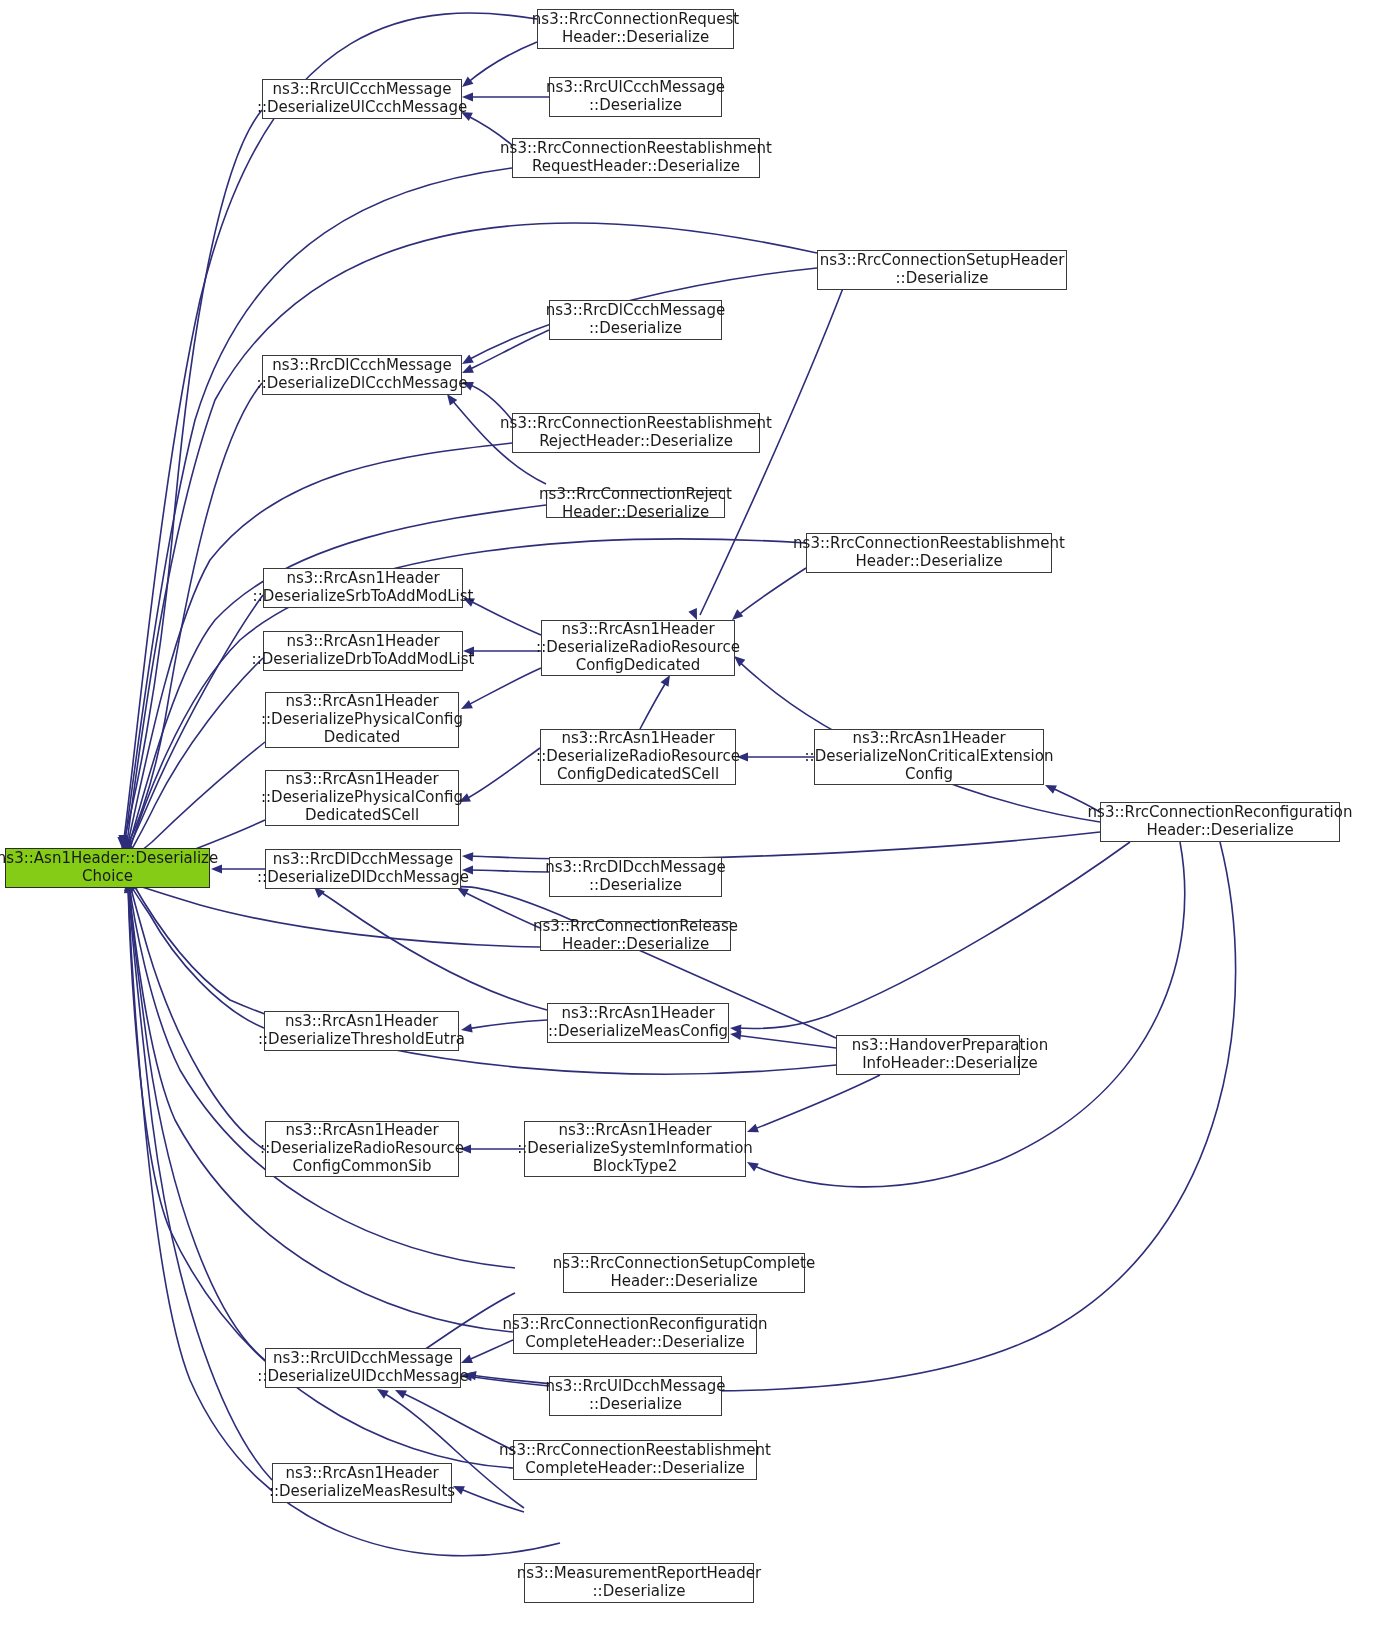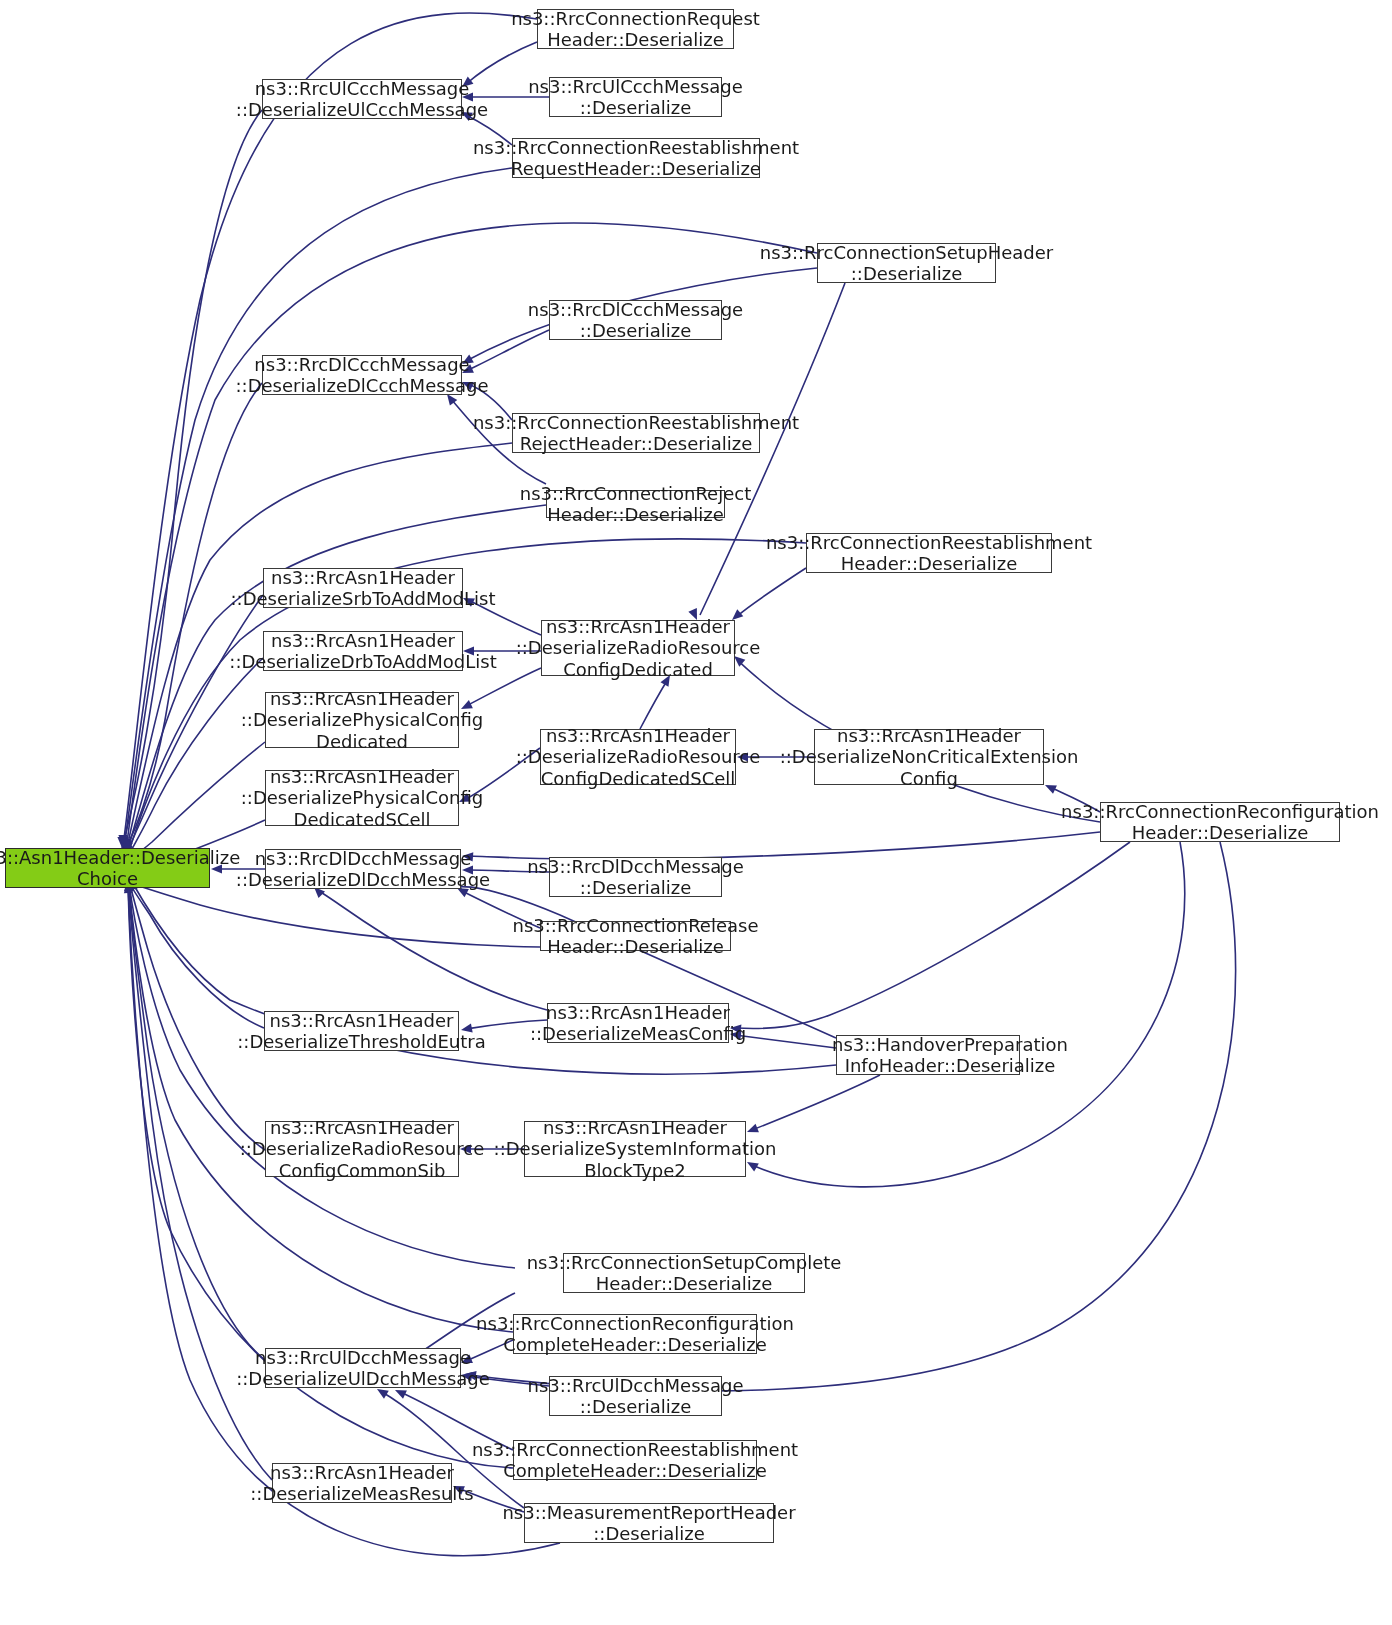--- a/index.html
+++ b/index.html
@@ -3,21 +3,21 @@
 <meta charset="utf-8">
 <style>
   html,body{margin:0;padding:0;background:#ffffff;}
   body{font-family:"DejaVu Sans","Liberation Sans",sans-serif;}
   #graph-root{position:relative;width:1392px;height:1625px;background:#fff;overflow:hidden;}
   svg.graph{position:absolute;left:0;top:0;width:1392px;height:1625px;}
   .edge{fill:none;stroke:#2d2d7a;stroke-width:1.6;}
   .arrowfill{fill:#2d2d7a;stroke:none;}
   .nodebox{position:absolute;box-sizing:border-box;border:1.2px solid #3a3a3a;background:#ffffff;
            display:flex;align-items:center;justify-content:center;text-align:center;
-           font-size:18px;line-height:1.18;color:#1a1a1a;white-space:pre-line;
+           font-size:15px;line-height:1.18;color:#1a1a1a;white-space:pre-line;
            font-family:"DejaVu Sans","Liberation Sans",sans-serif;}
   .nodebox.current{background:#84cc16;border-color:#2b2b2b;}
 </style>
 </head>
 <body>
 
 <div id="graph-root">
   <svg class="graph" id="edge-layer" viewBox="0 0 1392 1625">
       <path d="M537,19 C420,0 270,10 200,300 C160,480 135,760 123,846" class="edge"></path>
       <polygon points="123,846 118.4,835 127.6,835" class="arrowfill"></polygon>
@@ -140,21 +140,21 @@
       <div class="nodebox current" style="left: 5px; top: 848px; width: 205px; height: 40px;">ns3::Asn1Header::Deserialize
 Choice</div>
       <div class="nodebox" style="left: 537px; top: 9px; width: 197px; height: 40px;">ns3::RrcConnectionRequest
 Header::Deserialize</div>
       <div class="nodebox" style="left: 262px; top: 79px; width: 200px; height: 40px;">ns3::RrcUlCcchMessage
 ::DeserializeUlCcchMessage</div>
       <div class="nodebox" style="left: 549px; top: 77px; width: 173px; height: 40px;">ns3::RrcUlCcchMessage
 ::Deserialize</div>
       <div class="nodebox" style="left: 512px; top: 138px; width: 248px; height: 40px;">ns3::RrcConnectionReestablishment
 RequestHeader::Deserialize</div>
-      <div class="nodebox" style="left: 817px; top: 243px; width: 179px; height: 40px;">ns3::RrcConnectionSetupHeader
+      <div class="nodebox" style="left: 817px; top: 250px; width: 250px; height: 40px;">ns3::RrcConnectionSetupHeader
 ::Deserialize</div>
       <div class="nodebox" style="left: 549px; top: 300px; width: 173px; height: 40px;">ns3::RrcDlCcchMessage
 ::Deserialize</div>
       <div class="nodebox" style="left: 262px; top: 355px; width: 200px; height: 40px;">ns3::RrcDlCcchMessage
 ::DeserializeDlCcchMessage</div>
       <div class="nodebox" style="left: 512px; top: 413px; width: 248px; height: 40px;">ns3::RrcConnectionReestablishment
 RejectHeader::Deserialize</div>
       <div class="nodebox" style="left: 546px; top: 490px; width: 179px; height: 28px;">ns3::RrcConnectionReject
 Header::Deserialize</div>
       <div class="nodebox" style="left: 806px; top: 533px; width: 246px; height: 40px;">ns3::RrcConnectionReestablishment
@@ -203,16 +203,16 @@
       <div class="nodebox" style="left: 513px; top: 1314px; width: 244px; height: 40px;">ns3::RrcConnectionReconfiguration
 CompleteHeader::Deserialize</div>
       <div class="nodebox" style="left: 265px; top: 1348px; width: 196px; height: 40px;">ns3::RrcUlDcchMessage
 ::DeserializeUlDcchMessage</div>
       <div class="nodebox" style="left: 549px; top: 1376px; width: 173px; height: 40px;">ns3::RrcUlDcchMessage
 ::Deserialize</div>
       <div class="nodebox" style="left: 513px; top: 1440px; width: 244px; height: 40px;">ns3::RrcConnectionReestablishment
 CompleteHeader::Deserialize</div>
       <div class="nodebox" style="left: 272px; top: 1463px; width: 180px; height: 40px;">ns3::RrcAsn1Header
 ::DeserializeMeasResults</div>
-      <div class="nodebox" style="left: 524px; top: 1503px; width: 250px; height: 40px;">ns3::MeasurementReportHeader
+      <div class="nodebox" style="left: 524px; top: 1563px; width: 230px; height: 40px;">ns3::MeasurementReportHeader
 ::Deserialize</div>
     </div>
 </div>
 
 </body></html>

